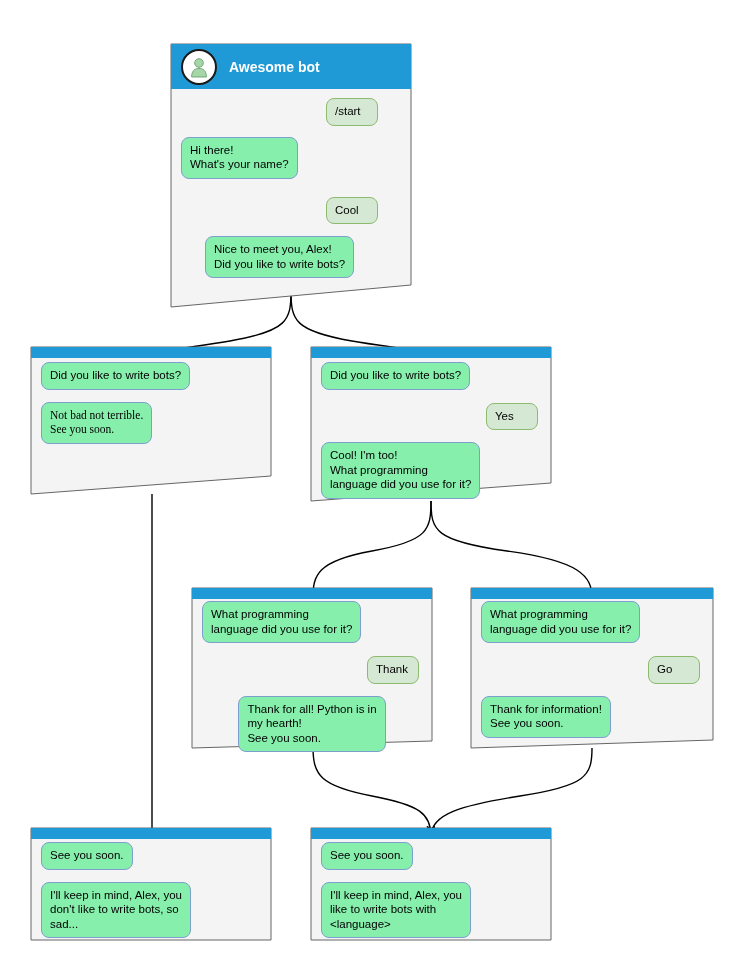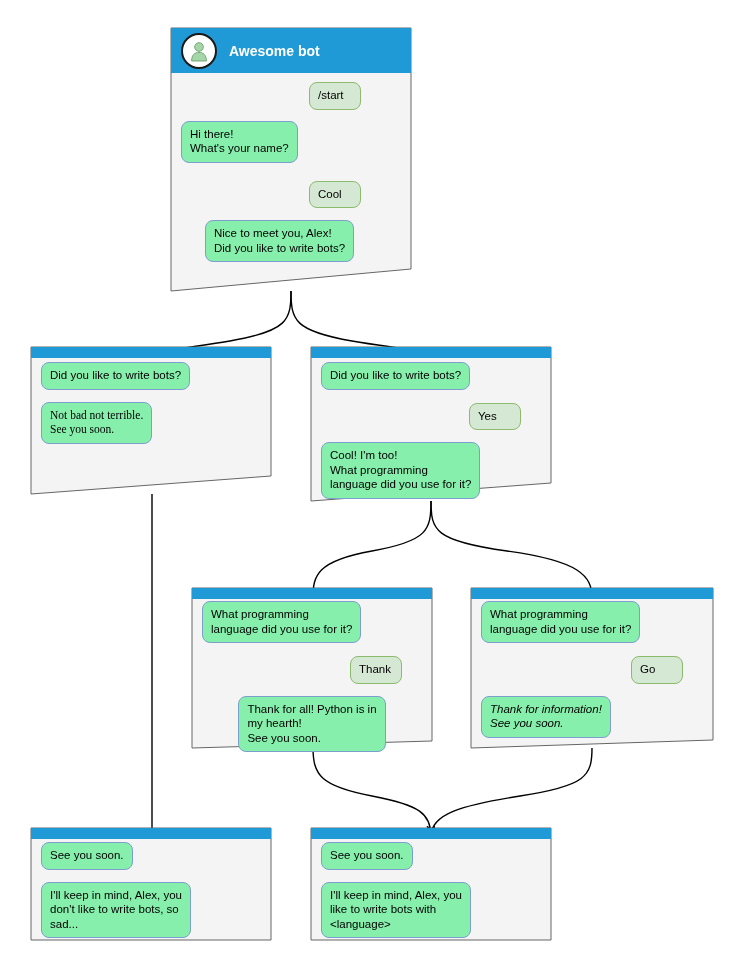--- a/index.html
+++ b/index.html
@@ -84,21 +84,21 @@
   .bubble.bot {
     background: #86efac;
     border-color: #7d9fcd;
   }
   .bubble.user {
     background: #d5e8d4;
     border-color: #8cbb6e;
     min-width: 52px;
     text-align: left;
   }
-  .row.right .bubble.user { margin-right: 20px; }
+  .row.right .bubble.user { margin-right: 3px; }
 </style>
 </head>
 <body>
 
 <svg id="canvas" viewBox="0 0 743 971">
   <defs>
     <marker id="arrowhead" markerWidth="9" markerHeight="9" refX="7.4" refY="3.2" orient="auto" markerUnits="strokeWidth">
       <path d="M0,0 L8,3.2 L0,6.4 L1.9,3.2 Z" fill="#000000"></path>
     </marker>
   </defs>
@@ -111,21 +111,21 @@
 
   <path d="M 431,501 C 431,530 428,541 372,551 C 316,561 313,576 313,598" fill="none" stroke="#000000" stroke-width="1.4" marker-end="url(#arrowhead)"></path>
 
   <path d="M 431,501 C 431,530 434,541 507,551 C 580,561 592,576 592,598" fill="none" stroke="#000000" stroke-width="1.4" marker-end="url(#arrowhead)"></path>
 
   <path d="M 313,747 C 313,775 320,786 372,796 C 420,805 431,814 431,836" fill="none" stroke="#000000" stroke-width="1.4" marker-end="url(#arrowhead)"></path>
 
   <path d="M 592,748 C 592,776 586,786 520,796 C 462,805 431,814 431,836" fill="none" stroke="#000000" stroke-width="1.4" marker-end="url(#arrowhead)"></path>
 </svg>
 
-<div class="node" style="left:171px; top:28px; width:220px; height:265px;">
+<div class="node" style="left:171px; top:44px; width:220px; height:265px;">
   <svg class="node-svg" width="240" height="265" viewBox="0 0 240 265">
     <path d="M0,0 L240,0 L240,241 L0,263 Z" fill="#f4f4f4" stroke="#666666" stroke-width="1"></path>
     <path d="M0,0 L240,0 L240,45 L0,45 Z" fill="#1f9ad6" stroke="none"></path>
   </svg>
   <div class="node-content">
     <div class="titlebar">
       <div class="avatar">
         <svg width="22" height="22" viewBox="0 0 22 22">
           <circle cx="11" cy="7" r="4.3" fill="#a5d6a7" stroke="#6aa06c" stroke-width="0.9"></circle>
           <path d="M3.6,21 C3.6,14.6 7,12.4 11,12.4 C15,12.4 18.4,14.6 18.4,21 Z" fill="#a5d6a7" stroke="#6aa06c" stroke-width="0.9"></path>
@@ -222,21 +222,21 @@
   </svg>
   <div class="node-content">
     <div class="msgs" style="padding-top:13px;">
       <div class="row left">
         <div class="bubble bot">What programming
 language did you use for it?</div>
       </div>
       <div class="row right" style="margin-top:13px;">
         <div class="bubble user">Go</div>
       </div>
-      <div class="row left" style="margin-top:12px;font-style:italic;">
+      <div class="row left" style="margin-top:12px;">
         <div class="bubble bot">Thank for information!
 See you soon.</div>
       </div>
     </div>
   </div>
 </div>
 
 <div class="node" style="left:31px; top:828px; width:240px; height:113px;">
   <svg class="node-svg" width="240" height="113" viewBox="0 0 240 113">
     <path d="M0,0 L240,0 L240,112 L0,112 Z" fill="#f4f4f4" stroke="#666666" stroke-width="1"></path>

